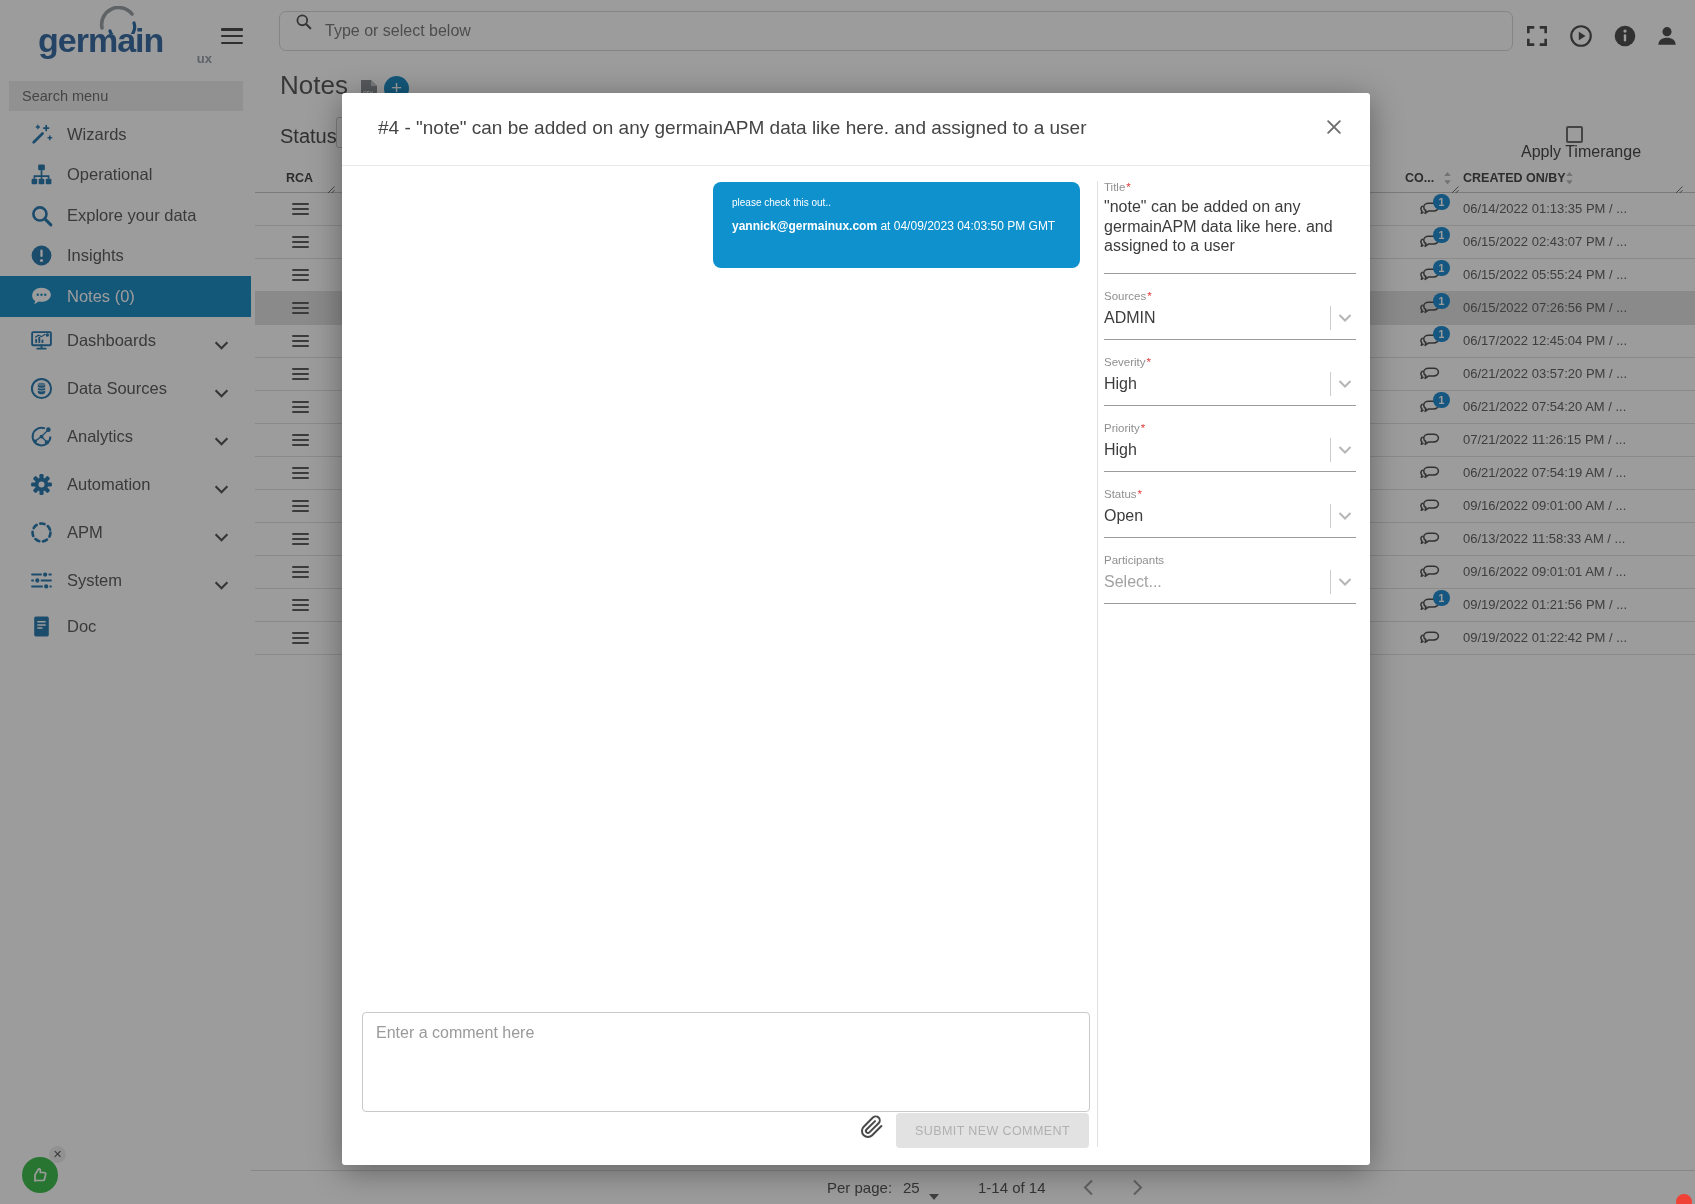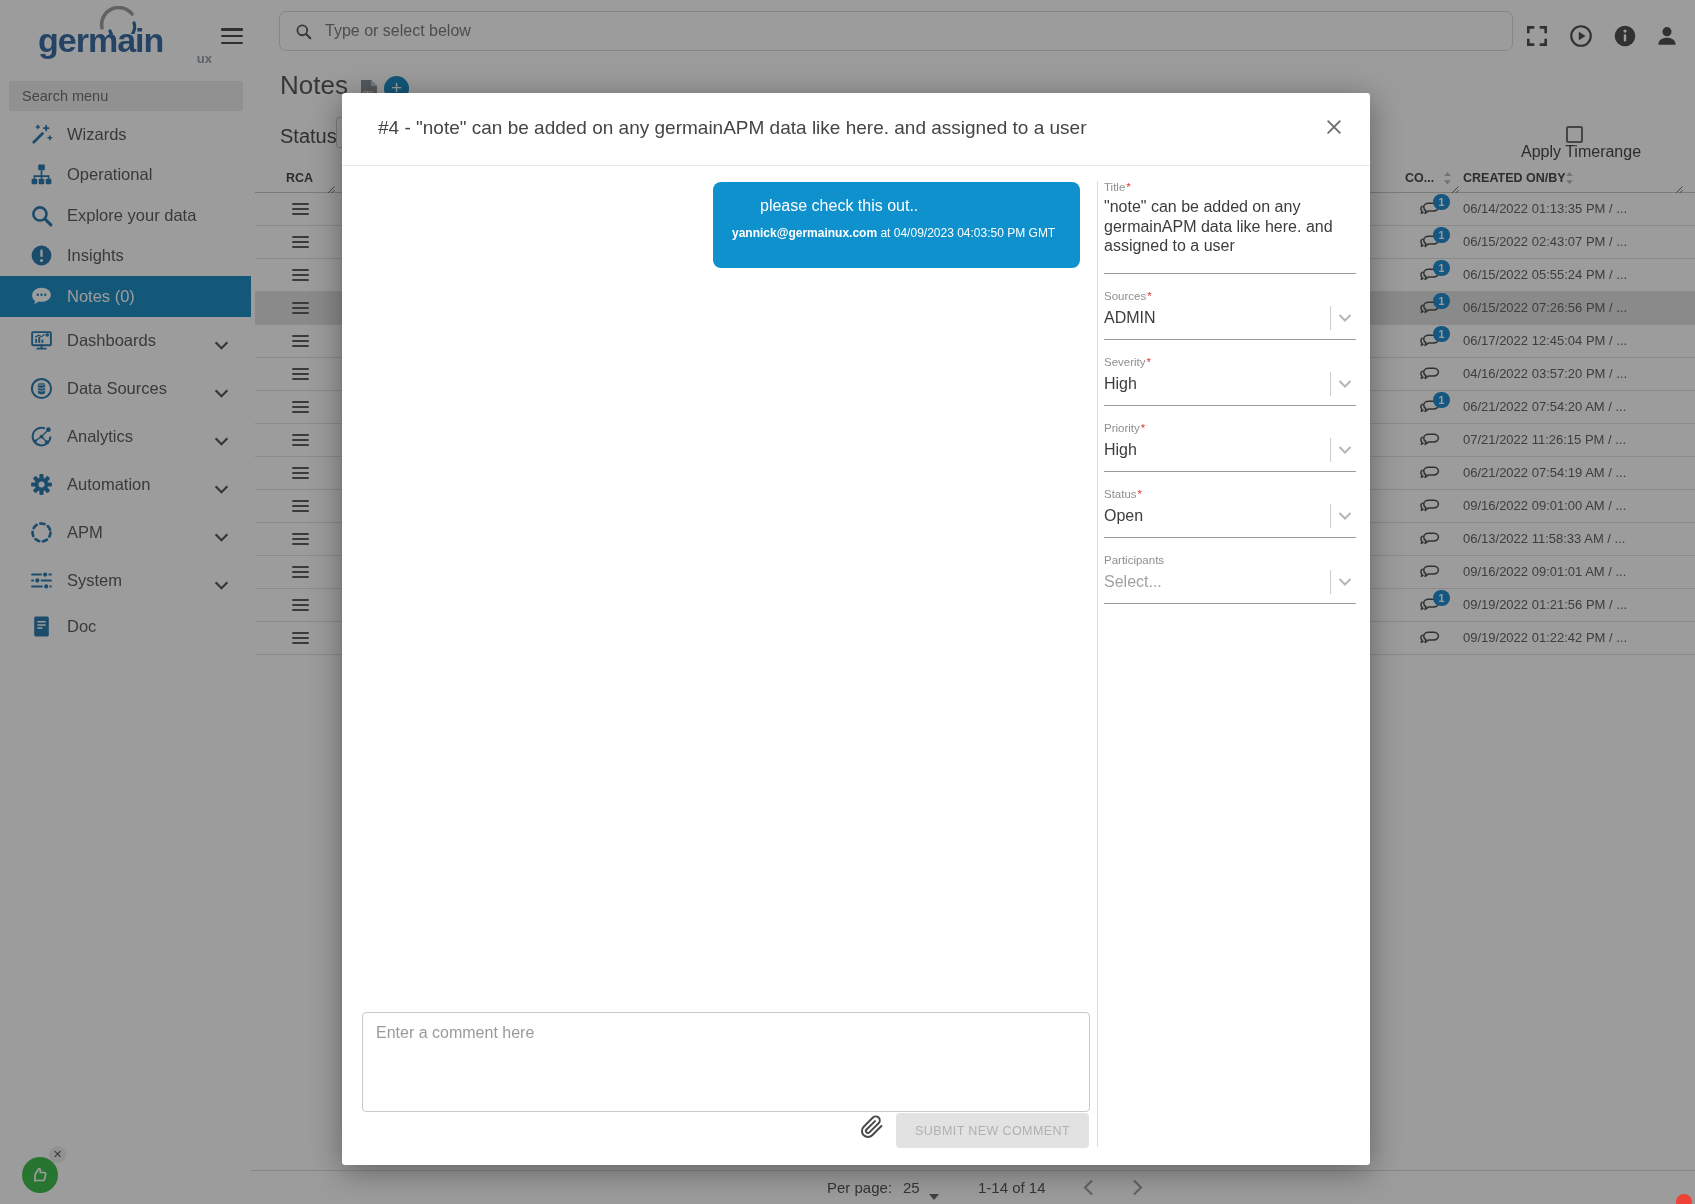--- a/index.html
+++ b/index.html
@@ -1,21 +1,21 @@
 <!DOCTYPE html>
 <html style="--accent: #1b8cc5; --bubble: #0e91cd;"><head>
 <meta charset="utf-8">
 <style>
   html,body{margin:0;padding:0;background:#222;}
   *{box-sizing:border-box;font-family:"Liberation Sans","DejaVu Sans",sans-serif;}
   #app{position:relative;width:1695px;height:1204px;background:#fff;overflow:hidden;}
 
   
   .topbar{position:absolute;left:251px;top:0;width:1444px;height:63px;background:#fff;}
-  .gsearch{position:absolute;left:28px;top:11px;width:1234px;height:40px;border:1px solid #d9d9d9;border-radius:7px;display:flex;align-items:center;padding:0 14px;}
+  .gsearch{position:absolute;left:28px;top:11px;width:1234px;height:40px;border:1px solid #d9d9d9;border-radius:7px;display:flex;padding:0 14px;}
   .gsearch svg{width:19px;height:19px;color:#555;flex:0 0 auto;}
   .gsearch input{border:none;outline:none;flex:1;margin-left:10px;font-size:16px;color:#444;background:transparent;}
   .gsearch input::placeholder{color:#7c7c7c;}
   .tb-ic{position:absolute;top:23px;width:26px;height:26px;color:#4d4d4d;cursor:pointer;}
   .tb-ic svg{width:100%;height:100%;}
 
   
   .sidebar{position:absolute;left:0;top:0;width:251px;height:1204px;background:#fff;z-index:2;}
   .brand{position:absolute;left:38px;top:10px;width:160px;height:60px;}
   .brand-name{font-size:34px;font-weight:700;color:#3a6da3;letter-spacing:-1px;line-height:60px;}
@@ -77,21 +77,21 @@
   
   .overlay{position:absolute;inset:0;background:rgba(8,8,8,.40);z-index:50;}
   .modal{position:absolute;left:342px;top:93px;width:1028px;height:1072px;background:#fff;border-radius:3px;box-shadow:0 6px 32px rgba(0,0,0,.38);z-index:100;}
   .m-head{position:relative;height:73px;border-bottom:1px solid #e8e8e8;}
   .m-title{position:absolute;left:36px;top:24px;font-size:19px;color:#454545;width:900px;white-space:nowrap;overflow:hidden;}
   .m-close{position:absolute;right:26px;top:24px;width:20px;height:20px;color:#6e6e6e;cursor:pointer;}
   .m-close svg{width:100%;height:100%;}
   .m-divider{position:absolute;left:755px;top:88px;width:1px;height:966px;background:#e0e0e0;}
 
   .bubble{position:absolute;left:371px;top:89px;width:367px;height:86px;background:var(--bubble);border-radius:8px;color:#fff;padding:15px 19px;}
-  .bubble-text{font-size:16px;margin-left:28px;}
+  .bubble-text{font-size:10px;}
   .bubble-meta{margin-top:11px;font-size:12px;}
   .bubble-meta b{font-weight:bold;}
 
   .comment-box{position:absolute;left:20px;top:919px;width:728px;height:100px;border:1px solid #c9c9c9;border-radius:4px;padding:11px 13px;font-size:16px;color:#444;resize:none;outline:none;}
   .comment-box::placeholder{color:#9a9a9a;}
   .clip{position:absolute;left:518px;top:1022px;width:24px;height:24px;color:#4a4a4a;cursor:pointer;}
   .clip svg{width:100%;height:100%;}
   .submit-btn{position:absolute;left:554px;top:1020px;width:193px;height:35px;background:#e2e2e2;border:none;border-radius:4px;font-size:12.5px;color:#b0b0b0;letter-spacing:.4px;cursor:default;}
 
   .form{position:absolute;left:762px;top:88px;width:252px;}
@@ -403,21 +403,21 @@
     <span class="r-handle">
           <i></i>
           <i></i>
           <i></i>
         </span>
     <span class="r-chat"><svg viewBox="0 0 24 24" fill="none" stroke="currentColor" stroke-width="1.6" stroke-linejoin="round">
             <path d="M11 5.5h5.5c2.6 0 4.8 1.8 4.8 4s-2.2 4-4.8 4h-5.3L7.4 16l.8-2.9C6.7 12.4 6 11.1 6 9.5c0-2.2 2.3-4 5-4z"></path>
             <path d="M4.9 8.4C3.7 9 3 10.1 3 11.3c0 .9.4 1.7 1.1 2.3L3.5 16l2.3-1.2"></path>
           </svg></span>
 
-    <span class="r-date">04/16/2022 03:57:20 PM / ...</span>
+    <span class="r-date">06/21/2022 03:57:20 PM / ...</span>
   </div>
       <div class="trow" style="top: 198px;">
     <span class="r-handle">
           <i></i>
           <i></i>
           <i></i>
         </span>
     <span class="r-chat"><svg viewBox="0 0 24 24" fill="none" stroke="currentColor" stroke-width="1.6" stroke-linejoin="round">
             <path d="M11 5.5h5.5c2.6 0 4.8 1.8 4.8 4s-2.2 4-4.8 4h-5.3L7.4 16l.8-2.9C6.7 12.4 6 11.1 6 9.5c0-2.2 2.3-4 5-4z"></path>
             <path d="M4.9 8.4C3.7 9 3 10.1 3 11.3c0 .9.4 1.7 1.1 2.3L3.5 16l2.3-1.2"></path>

